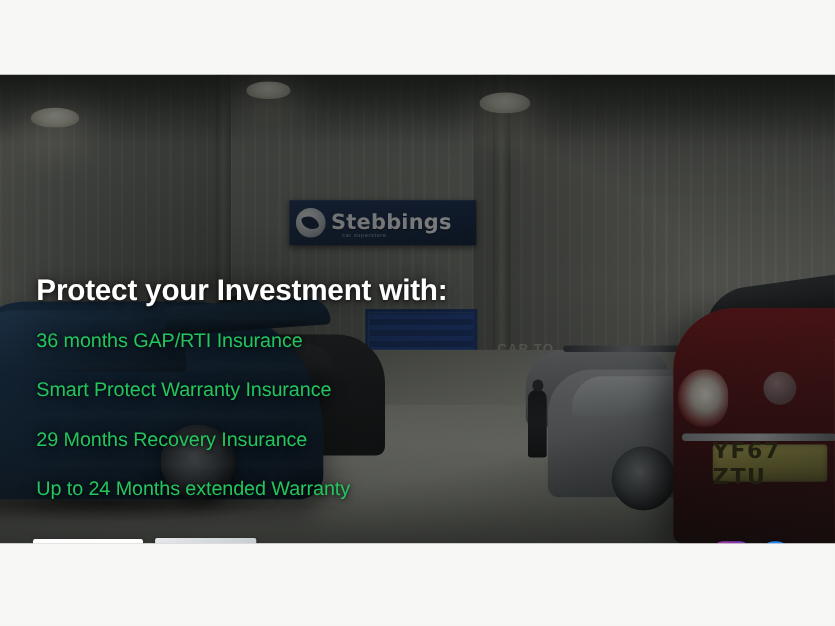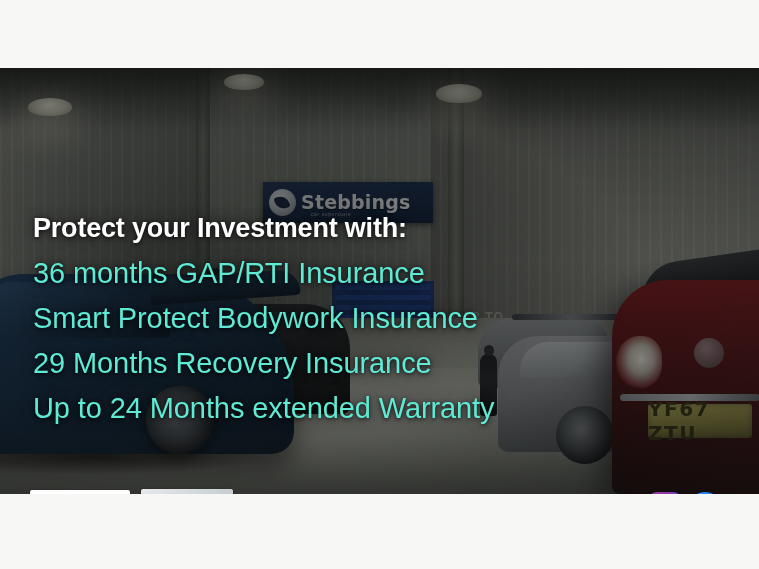--- a/index.html
+++ b/index.html
@@ -254,23 +254,24 @@
       linear-gradient(180deg,rgba(14,16,15,.55) 0%,rgba(14,16,15,.30) 18%,rgba(14,16,15,.18) 45%,rgba(14,16,15,.42) 100%),
       radial-gradient(ellipse at 30% 48%,rgba(10,12,11,.55) 0%,rgba(10,12,11,.20) 55%,rgba(10,12,11,.55) 100%);
   }
 
   
   .text-block{position:absolute;left:33px;top:138px;width:640px;}
   .headline{
     color:#ffffff;font-size:27px;font-weight:700;line-height:45px;
     letter-spacing:-.2px;white-space:nowrap;
     text-shadow:0 1px 4px rgba(0,0,0,.75), 0 0 14px rgba(0,0,0,.5);
+    margin-top:36px;
   }
   .bullet{
-    color:#5eead4;font-size:29px;font-weight:400;line-height:45px;
+    color:#22c55e;font-size:18px;font-weight:400;line-height:45px;
     letter-spacing:-.1px;white-space:nowrap;
     text-shadow:0 1px 4px rgba(0,0,0,.8), 0 0 14px rgba(0,0,0,.5);
   }
 
   
   .logos{position:absolute;left:30px;top:421px;display:flex;gap:11px;align-items:center;}
   .logo-ap{
     width:100px;height:50px;background:#ffffff;border-radius:2px;
     display:flex;align-items:center;justify-content:center;position:relative;overflow:hidden;
     box-shadow:0 1px 3px rgba(0,0,0,.5);
@@ -369,21 +370,21 @@
     <div class="car-red-trim"></div>
     <div class="car-red-plate">
       <span>YF67 ZTU</span>
     </div>
 
     <div class="vignette"></div>
 
     <div class="text-block">
       <div class="headline">Protect your Investment with:</div>
       <div class="bullet">36 months GAP/RTI Insurance</div>
-      <div class="bullet">Smart Protect Bodywork Insurance</div>
+      <div class="bullet">Smart Protect Warranty Insurance</div>
       <div class="bullet">29 Months Recovery Insurance</div>
       <div class="bullet">Up to 24 Months extended Warranty</div>
     </div>
 
     <div class="logos">
       <div class="logo-ap">
         
         
         
       </div>

